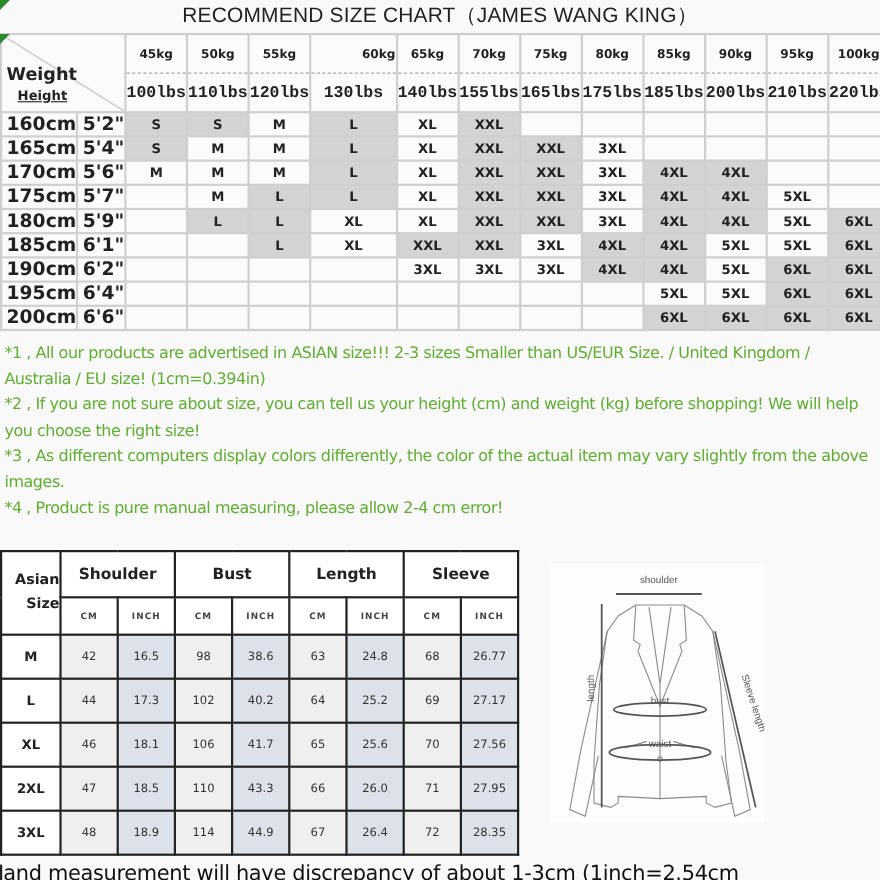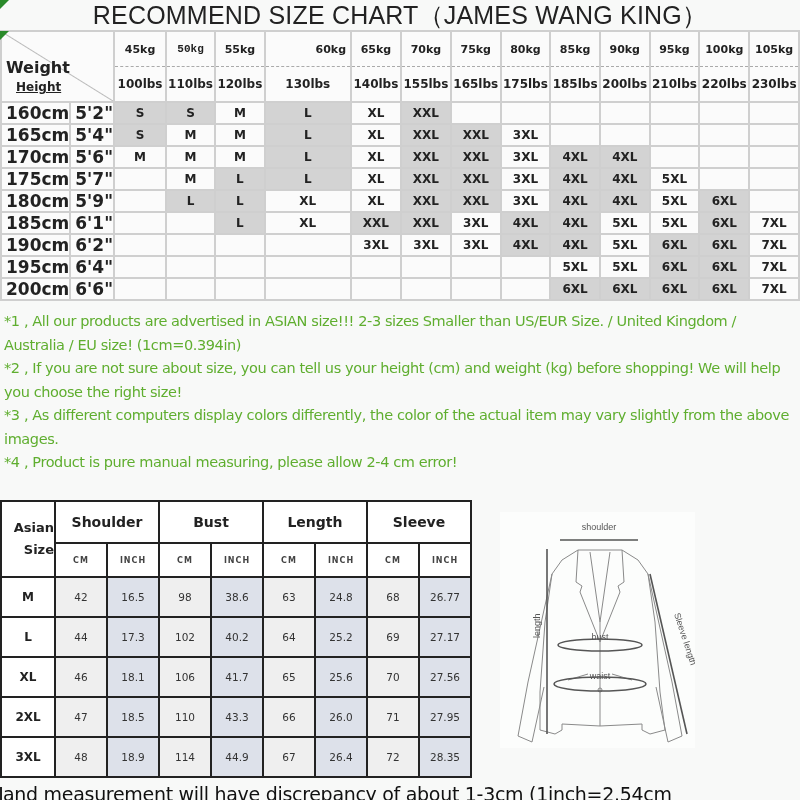--- a/index.html
+++ b/index.html
@@ -1,26 +1,26 @@
 <!DOCTYPE html>
 <html><head>
 <meta charset="utf-8">
 <style>
   html, body { margin:0; padding:0; }
   body { width:800px; height:800px; background:#f8f9f8; overflow:hidden; position:relative;
          font-family:"Liberation Sans", sans-serif; }
   .title { position:absolute; left:0; top:0; width:800px; height:28px; text-align:center;
-           font-size:25px; color:#222; line-height:30px; letter-spacing:0.2px; }
+           font-size:19px; color:#222; line-height:30px; letter-spacing:0.2px; }
   .corner-mark { position:absolute; width:0; height:0; border-top:9px solid #2a8a2a; border-right:9px solid transparent; }
   
   .grid { position:absolute; left:0; top:30px; border-collapse:collapse; font-family:"DejaVu Sans", sans-serif; font-weight:bold; }
   .grid td { border:2px solid #cfcfcf; padding:0; text-align:center; font-size:12px; color:#222; height:19px; }
   .grid .hdr-kg, .grid .hdr-lb { height:34px; background:#fbfbfb; font-size:11px; }
   .grid .hdr-kg { border-bottom:1px dashed #aaa; }
-  .grid .hdr-lb { border-top:1px dashed #aaa; font-size:12px; }
+  .grid .hdr-lb { border-top:1px dashed #aaa; font-size:15px;font-family:Liberation Mono, monospace; }
   .grid .diag { position:relative; background:#fbfbfb;
       background-image:linear-gradient(to top right, transparent calc(50% - 1px), #bbb, transparent calc(50% + 1px)); }
   .grid .diag .wt { position:absolute; left:4px; top:26px; font-size:16px; }
   .grid .diag .ht { position:absolute; left:14px; top:48px; font-size:12px;text-decoration:underline; }
   .grid .hcm, .grid .hin { font-size:17px; text-align:left; padding-left:4px; background:#fbfbfb; }
   .grid .g { background:#d3d3d3; }
   .grid .w { background:#fbfbfb; }
   
   .notes { position:absolute; left:4px; top:310px; width:796px; color:#5fae2f; font-size:14.5px; line-height:23.5px;
            font-family:"DejaVu Sans", sans-serif; letter-spacing:-0.4px; }
@@ -47,21 +47,21 @@
 <div class="corner-mark" style="left:0;top:0;"></div>
 
 <table class="grid" id="sizegrid">
   <tbody id="grid-body">
       <tr>
         <td class="diag" rowspan="2" colspan="2" style="width: 106px;">
           <span class="wt">Weight</span>
           <span class="ht">Height</span>
         </td>
         <td class="hdr-kg" style="width: 60px;">45kg</td>
-        <td class="hdr-kg" style="width: 51px; font-family: Liberation Mono, monospace;">50kg</td>
+        <td class="hdr-kg" style="width: 51px;">50kg</td>
         <td class="hdr-kg" style="width: 53px;">55kg</td>
         <td class="hdr-kg" style="width: 53px; padding-left: 46px;">60kg</td>
         <td class="hdr-kg" style="width: 54px;">65kg</td>
         <td class="hdr-kg" style="width: 54px;">70kg</td>
         <td class="hdr-kg" style="width: 53px;">75kg</td>
         <td class="hdr-kg" style="width: 53px;">80kg</td>
         <td class="hdr-kg" style="width: 53px;">85kg</td>
         <td class="hdr-kg" style="width: 53px;">90kg</td>
         <td class="hdr-kg" style="width: 53px;">95kg</td>
         <td class="hdr-kg" style="width: 54px;">100kg</td>

